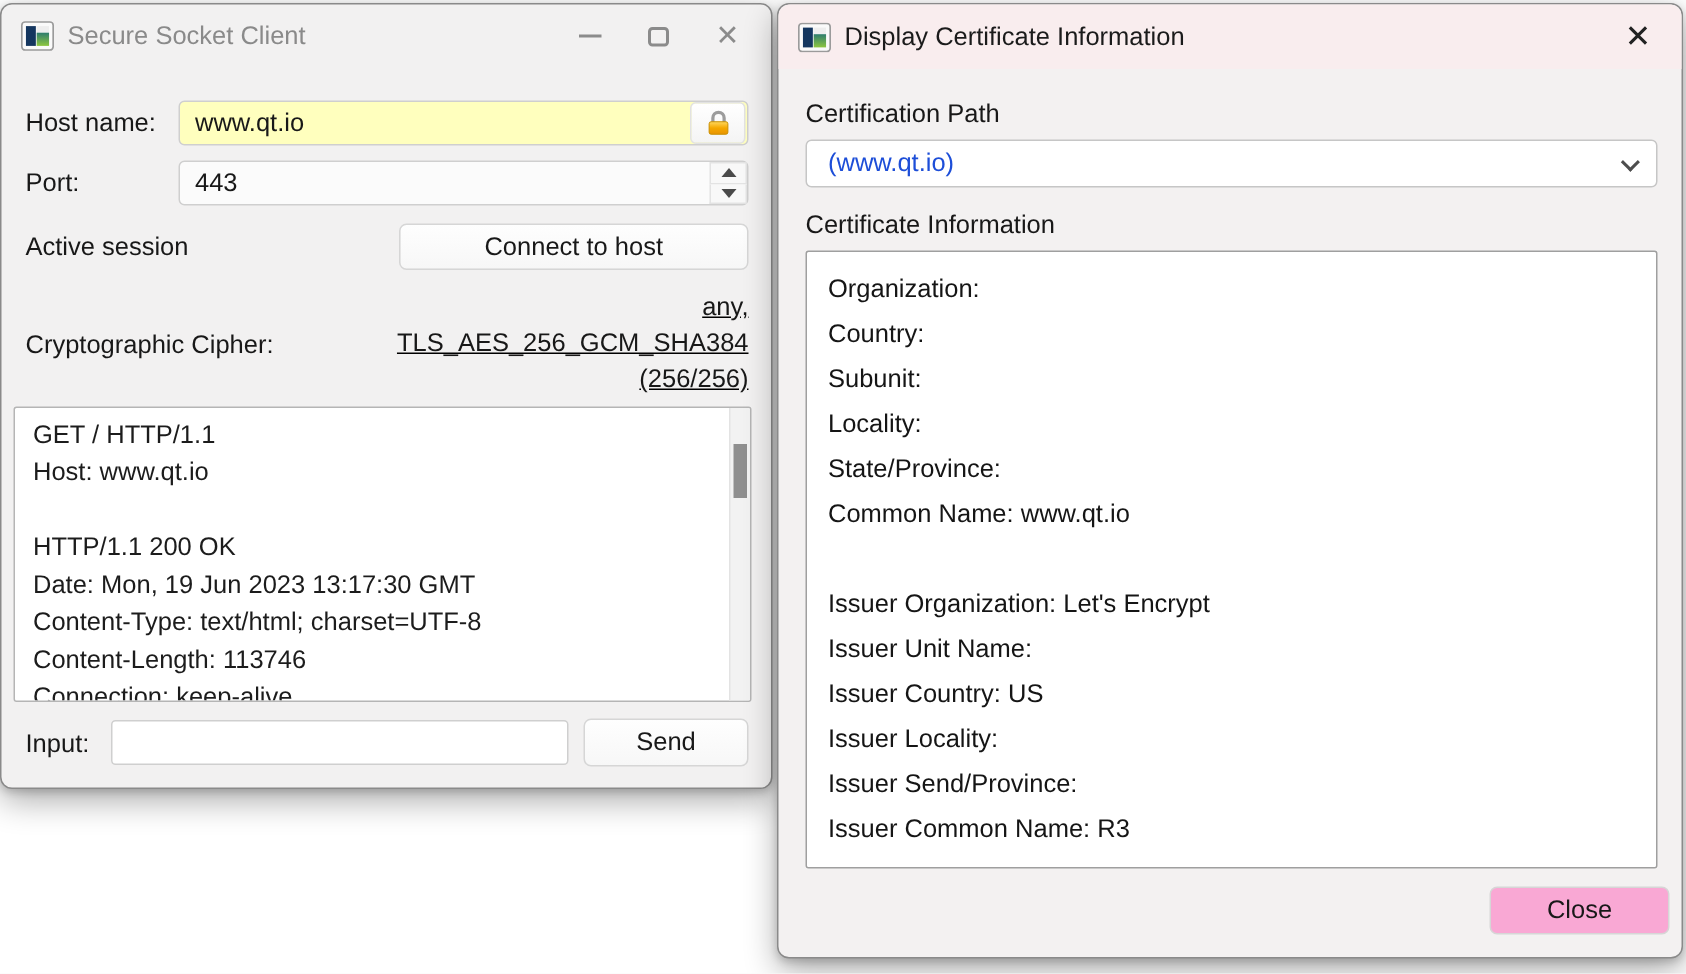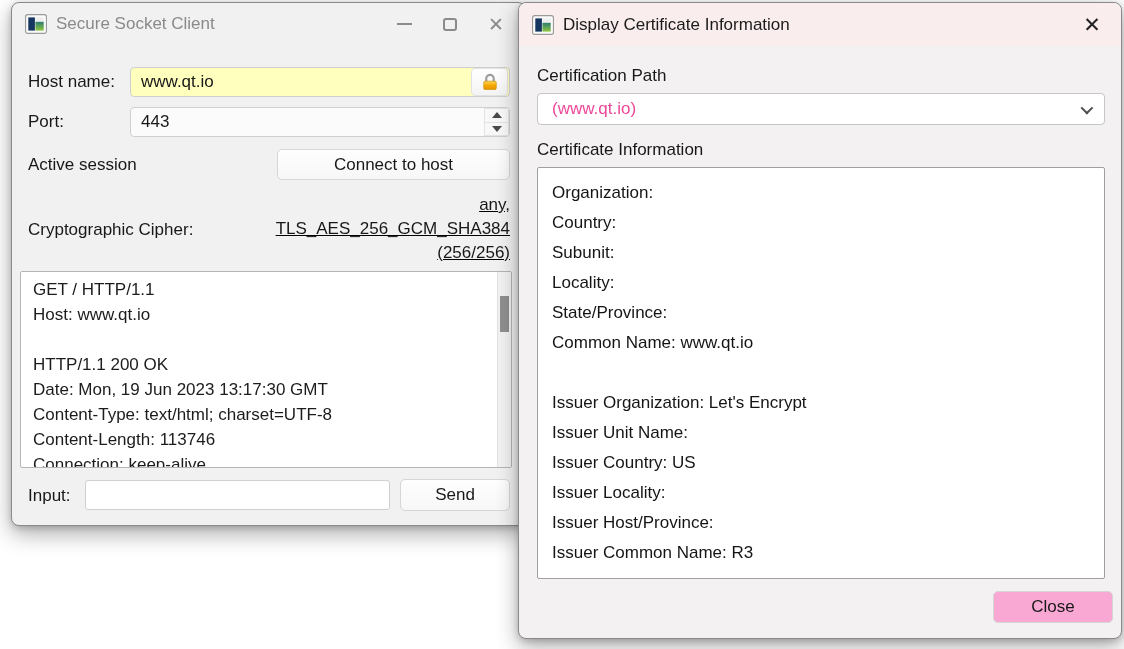--- a/index.html
+++ b/index.html
@@ -1,20 +1,20 @@
 <!DOCTYPE html>
 <html><head>
 <meta charset="utf-8">
 <style>
   * { margin:0; padding:0; box-sizing:border-box; }
   html,body { width:1124px; height:649px; background:#ffffff; font-family:"Liberation Sans", sans-serif; }
   .canvas { position:relative; width:1124px; height:649px; overflow:hidden; }
 
   .win { position:absolute; border-radius:8px; background:#f2f1f1; border:1px solid #8a8a8a; box-shadow:0 8px 22px rgba(0,0,0,.32), 0 2px 6px rgba(0,0,0,.18); }
-  .win-left  { left:11px; top:2px; width:515px; height:524px; }
+  .win-left  { left:0; top:2px; width:515px; height:524px; }
   .win-right { left:518px; top:2px; width:604px; height:637px; background:#f3f1f1; }
 
   .titlebar { position:absolute; left:0; top:0; right:0; height:42px; display:flex; align-items:center; border-radius:8px 8px 0 0; }
   .win-right .titlebar { height:43px; background:#f9edee; }
   .app-icon { margin-left:13px; width:22px; height:20px; flex:0 0 auto; }
   .title { margin-left:9px; font-size:17px; }
   .win-left .title { color:#8a8a8a; }
   .win-right .title { color:#1b1b1b; }
 
   .win-controls { position:absolute; right:6px; top:0; height:42px; display:flex; align-items:center; }
@@ -46,21 +46,21 @@
 
   .terminal { position:absolute; left:8px; top:268px; width:492px; height:197px; background:#ffffff; border:1px solid #b5b5b5; border-radius:2px; overflow:hidden; }
   .terminal-content { position:absolute; left:0; top:0; right:14px; bottom:0; padding:5px 12px 0 12px; overflow:hidden; }
   .tline { height:25px; line-height:25px; font-size:17px; color:#1c1c1c; white-space:pre; }
   .scrollbar { position:absolute; top:0; right:0; width:14px; bottom:0; background:#f2f2f2; border-left:1px solid #e3e3e3; }
   .scroll-thumb { position:absolute; left:2px; top:24px; width:9px; height:36px; background:#8f8f8f; }
 
   .input-field { left:73px; top:477px; width:305px; height:30px; background:#ffffff; border-radius:3px; }
 
   
-  .combobox { position:absolute; left:18px; top:90px; width:568px; height:32px; background:#ffffff; border:1px solid #c6c6c6; border-radius:4px; display:flex; align-items:center; padding:0 14px; font-size:17px; color:#ec4899; }
+  .combobox { position:absolute; left:18px; top:90px; width:568px; height:32px; background:#ffffff; border:1px solid #c6c6c6; border-radius:4px; display:flex; align-items:center; padding:0 14px; font-size:17px; color:#1d4ed8; }
   .combo-text { flex:1; }
   .chevron { width:9px; height:9px; border-right:2px solid #4d4d4d; border-bottom:2px solid #4d4d4d; transform:rotate(45deg) translateY(-2px); }
 
   .cert-area { position:absolute; left:18px; top:164px; width:568px; height:412px; background:#ffffff; border:1px solid #9f9f9f; border-radius:2px; padding:10px 14px; overflow:hidden; }
   .cline { height:30px; line-height:30px; font-size:17px; color:#151515; white-space:pre; }
 </style>
 </head>
 <body>
 
 <div class="canvas">
@@ -184,21 +184,21 @@
       <div class="cline">Country:</div>
       <div class="cline">Subunit:</div>
       <div class="cline">Locality:</div>
       <div class="cline">State/Province:</div>
       <div class="cline">Common Name: www.qt.io</div>
       <div class="cline"></div>
       <div class="cline">Issuer Organization: Let's Encrypt</div>
       <div class="cline">Issuer Unit Name:</div>
       <div class="cline">Issuer Country: US</div>
       <div class="cline">Issuer Locality:</div>
-      <div class="cline">Issuer Host/Province:</div>
+      <div class="cline">Issuer Send/Province:</div>
       <div class="cline">Issuer Common Name: R3</div>
     </div>
 
     <button class="btn close-btn">Close</button>
 
   </section>
 
 </div>
 
 </body></html>

